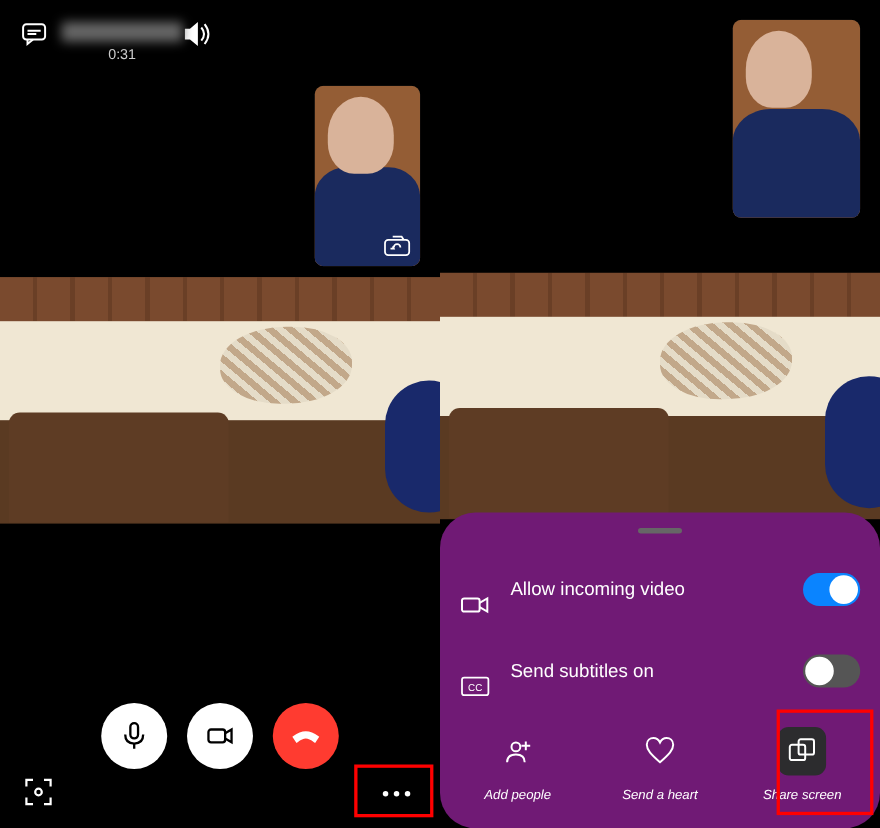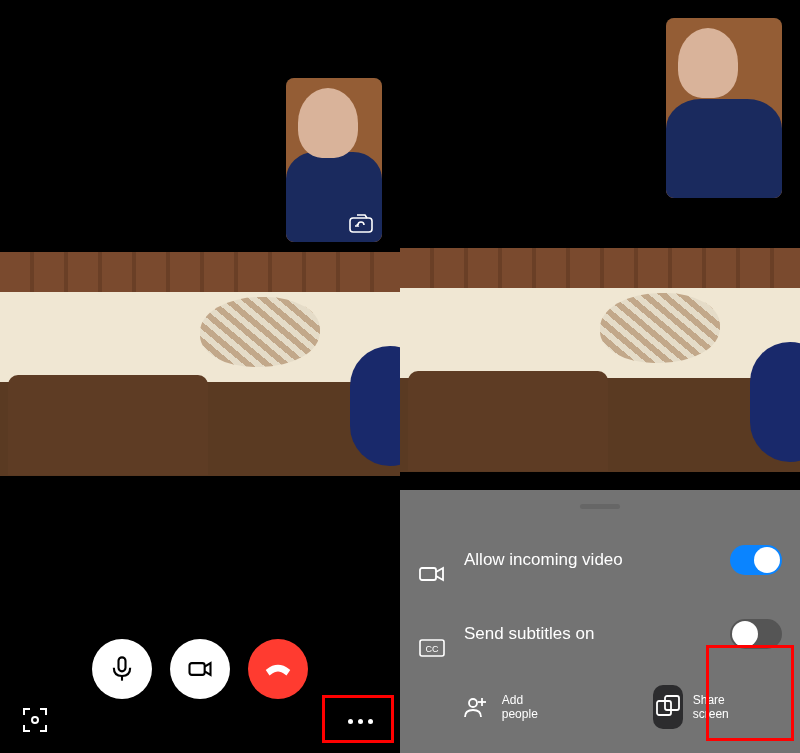--- a/index.html
+++ b/index.html
@@ -187,22 +187,23 @@
   position: absolute;
   bottom: 10px; right: 6px;
   width: 72px; height: 48px;
   border: 3px solid #ff0000;
 }
 
 
 .sheet {
   position: absolute;
   bottom: 0; left: 0; right: 0;
-  background: #737373;
+  background: #701a75;
   padding-top: 14px;
+  border-radius: 32px;
 }
 .sheet-handle {
   width: 40px; height: 5px;
   background: #666;
   border-radius: 3px;
   margin: 0 auto 14px;
 }
 .sheet-row {
   display: flex;
   align-items: center;
@@ -234,45 +235,68 @@
 .toggle.on .toggle-knob { right: 2px; }
 .toggle.off .toggle-knob { left: 2px; }
 
 .action-row {
   display: flex;
   justify-content: space-around;
   padding: 14px 6px 24px;
 }
 .action-item {
   display: flex;
+  flex-direction: column;
   align-items: center;
   gap: 10px;
   color: #fff;
   font-size: 12px;
   width: 88px;
+  font-style: italic;
 }
 .action-icon {
   width: 44px; height: 44px;
   display: flex;
   align-items: center; justify-content: center;
   border-radius: 10px;
 }
 .action-icon.dark { background: #2c2c2e; }
 .highlight-share {
   position: absolute;
   bottom: 12px; right: 6px;
   width: 88px; height: 96px;
   border: 3px solid #ff0000;
 }
 </style>
 </head>
 <body>
 
 <div class="screen">
 
+  <div class="topbar">
+    <div>
+      <svg class="chat-icon" viewBox="0 0 24 22" fill="none" stroke="#fff" stroke-width="1.8">
+        <rect x="2" y="2" width="20" height="14" rx="3"></rect>
+        <path d="M6 16 L6 20 L11 16"></path>
+        <line x1="6" y1="8" x2="18" y2="8"></line>
+        <line x1="6" y1="11" x2="14" y2="11"></line>
+      </svg>
+    </div>
+    <div class="name-time">
+      <div class="blurred-name"></div>
+      <div class="call-time">0:31</div>
+    </div>
+    <div>
+      <svg class="speaker-icon" viewBox="0 0 28 22" fill="none" stroke="#fff" stroke-width="1.8">
+        <path d="M3 7 H7 L13 2 V20 L7 15 H3 Z" fill="#fff"></path>
+        <path d="M17 5 Q22 11 17 17"></path>
+        <path d="M20 2 Q27 11 20 20"></path>
+      </svg>
+    </div>
+  </div>
 
   <div class="pip">
     <div class="pip-bg">
       <div class="pip-body"></div>
       <div class="pip-head"></div>
     </div>
     <div class="switch-cam">
       <svg viewBox="0 0 26 20" fill="none" stroke="#fff" stroke-width="1.6">
         <rect x="2" y="4" width="22" height="14" rx="3"></rect>
         <path d="M9 1 L17 1 L19 4"></path>
@@ -382,20 +406,28 @@
             <circle cx="12" cy="10" r="4"></circle>
             <path d="M4 24 Q4 17 12 17 Q20 17 20 24"></path>
             <line x1="21" y1="5" x2="21" y2="13"></line>
               <line x1="17" y1="9" x2="25" y2="9"></line>
           </svg>
         </div>
         <span>Add people</span>
       </div>
 
 
+      <div class="action-item">
+        <div class="action-icon">
+          <svg width="28" height="28" viewBox="0 0 28 28" fill="none" stroke="#fff" stroke-width="1.8">
+            <path d="M14 24 C6 17 2 13 2 8 C2 4 5 2 8 2 C11 2 13 4 14 6 C15 4 17 2 20 2 C23 2 26 4 26 8 C26 13 22 17 14 24 Z"></path>
+          </svg>
+        </div>
+        <span>Send a heart</span>
+      </div>
 
       <div class="action-item">
         <div class="action-icon dark">
           <svg width="26" height="26" viewBox="0 0 26 26" fill="none" stroke="#fff" stroke-width="1.8">
             <rect x="2" y="7" width="14" height="14" rx="2"></rect>
             <rect x="10" y="2" width="14" height="14" rx="2"></rect>
           </svg>
         </div>
         <span>Share screen</span>
       </div>

